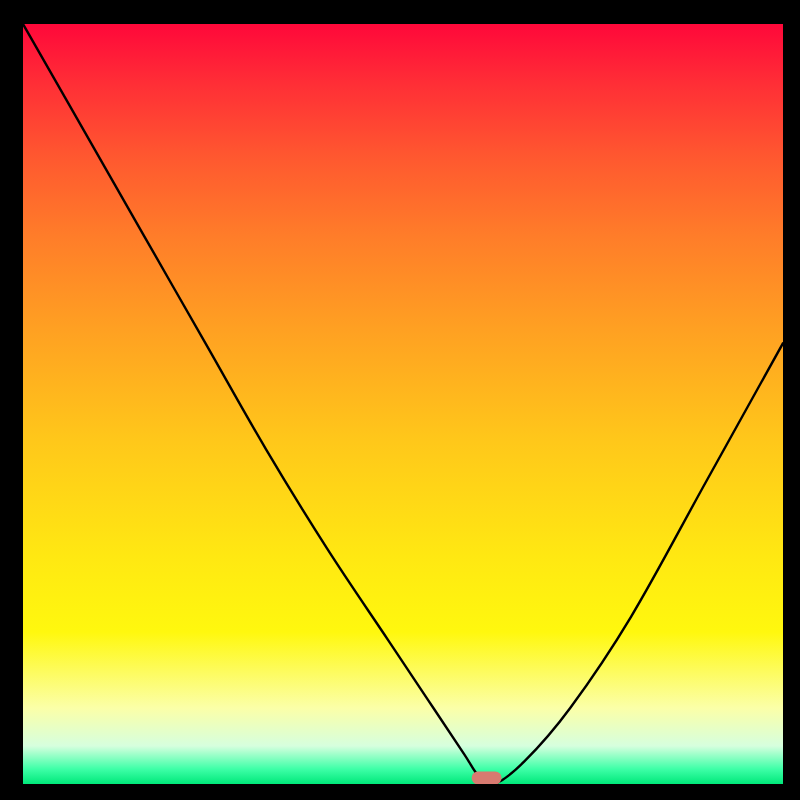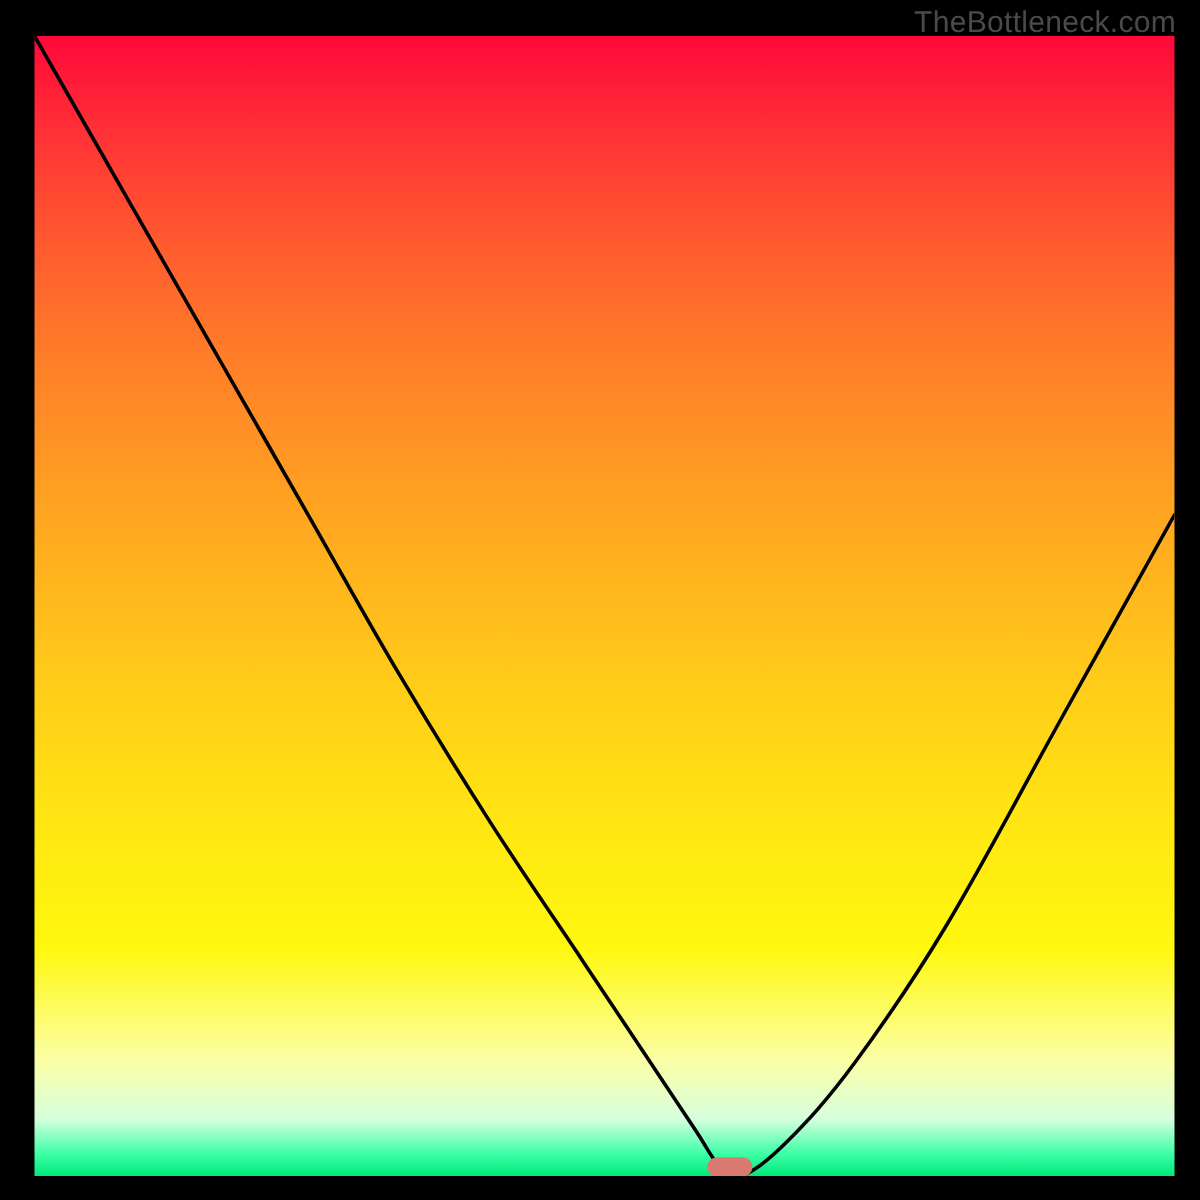--- a/index.html
+++ b/index.html
@@ -58,21 +58,20 @@
   .marker {
     fill: #d87a70;
     stroke: none;
   }
 </style>
 </head>
 <body>
 
 <div class="frame">
 
-  <div class="watermark">TheBottleneck.com</div>
 
   <div class="plot-area">
     <svg class="curve" viewBox="0 0 760 760" preserveAspectRatio="none">
       <path d="M 0.00 0.00 C 10.94 19.15, 38.91 68.10, 60.80 106.40 C 82.69 144.70, 99.71 174.50, 121.60 212.80 C 143.49 251.10, 160.51 280.90, 182.40 319.20 C 204.29 357.50, 221.31 388.66, 243.20 425.60 C 265.09 462.54, 282.11 490.20, 304.00 524.40 C 325.89 558.60, 345.65 586.87, 364.80 615.60 C 383.95 644.33, 396.72 663.48, 410.40 684.00 C 424.08 704.52, 432.59 717.29, 440.80 729.60 C 449.01 741.91, 450.53 746.93, 456.00 752.40 C 461.47 757.87, 462.99 762.74, 471.20 760.00 C 479.41 757.26, 487.92 750.88, 501.60 737.20 C 515.28 723.52, 528.05 709.99, 547.20 684.00 C 566.35 658.01, 583.38 633.84, 608.00 592.80 C 632.62 551.76, 656.64 505.25, 684.00 456.00 C 711.36 406.75, 746.32 343.82, 760.00 319.20" id="curvePath" fill="none" stroke="#000" stroke-width="2.4" stroke-linecap="round" stroke-linejoin="round"></path>
       <rect id="markerRect" class="marker" x="448.60" y="747.42" width="30" height="13" rx="6.5" ry="6.5" fill="#d87a70"></rect>
     </svg>
   </div>
 
 </div>
 

